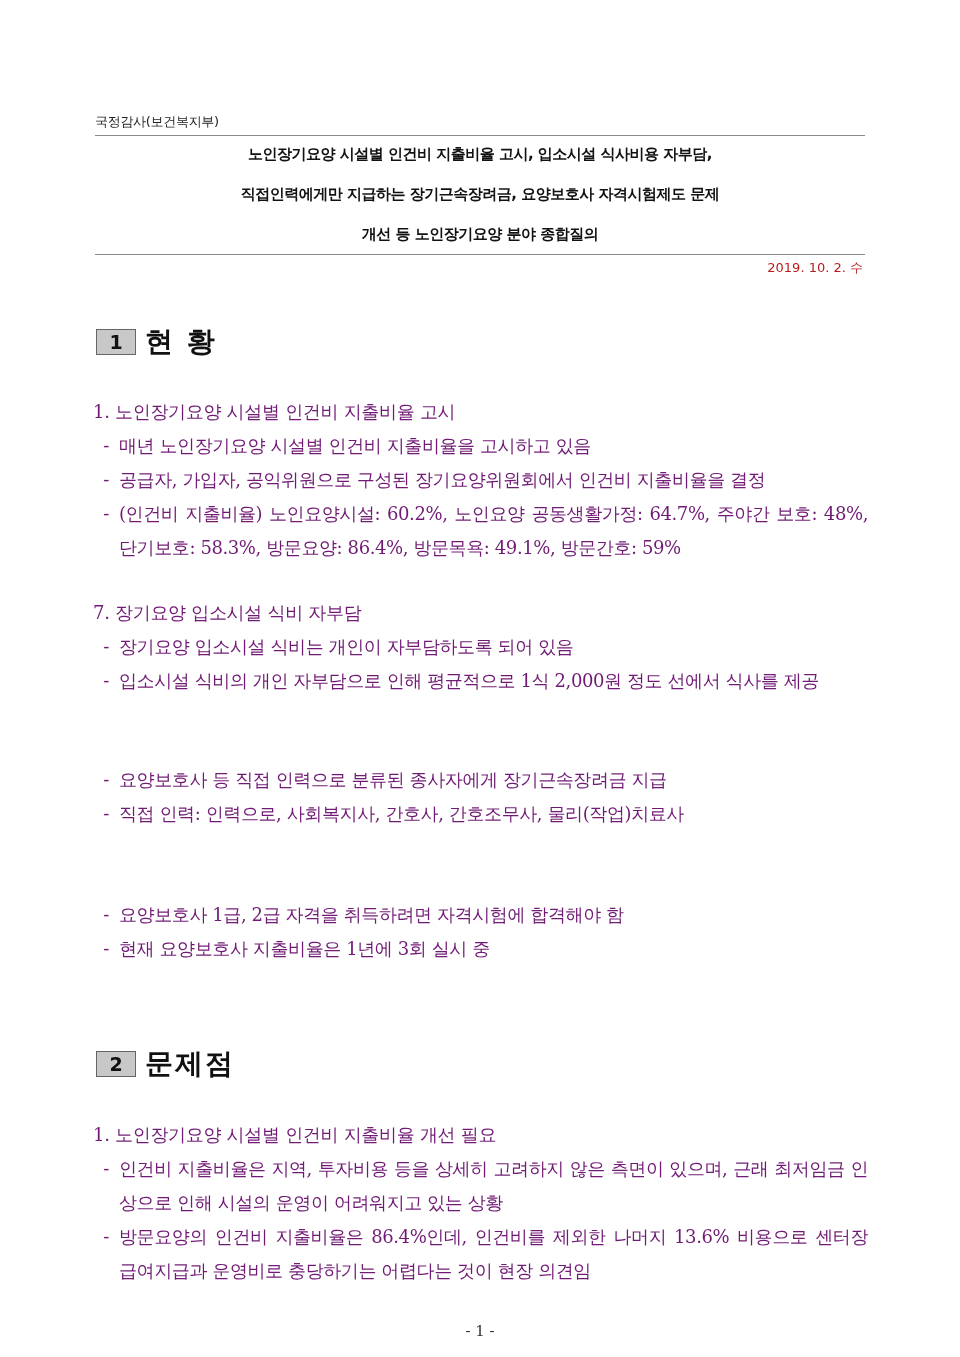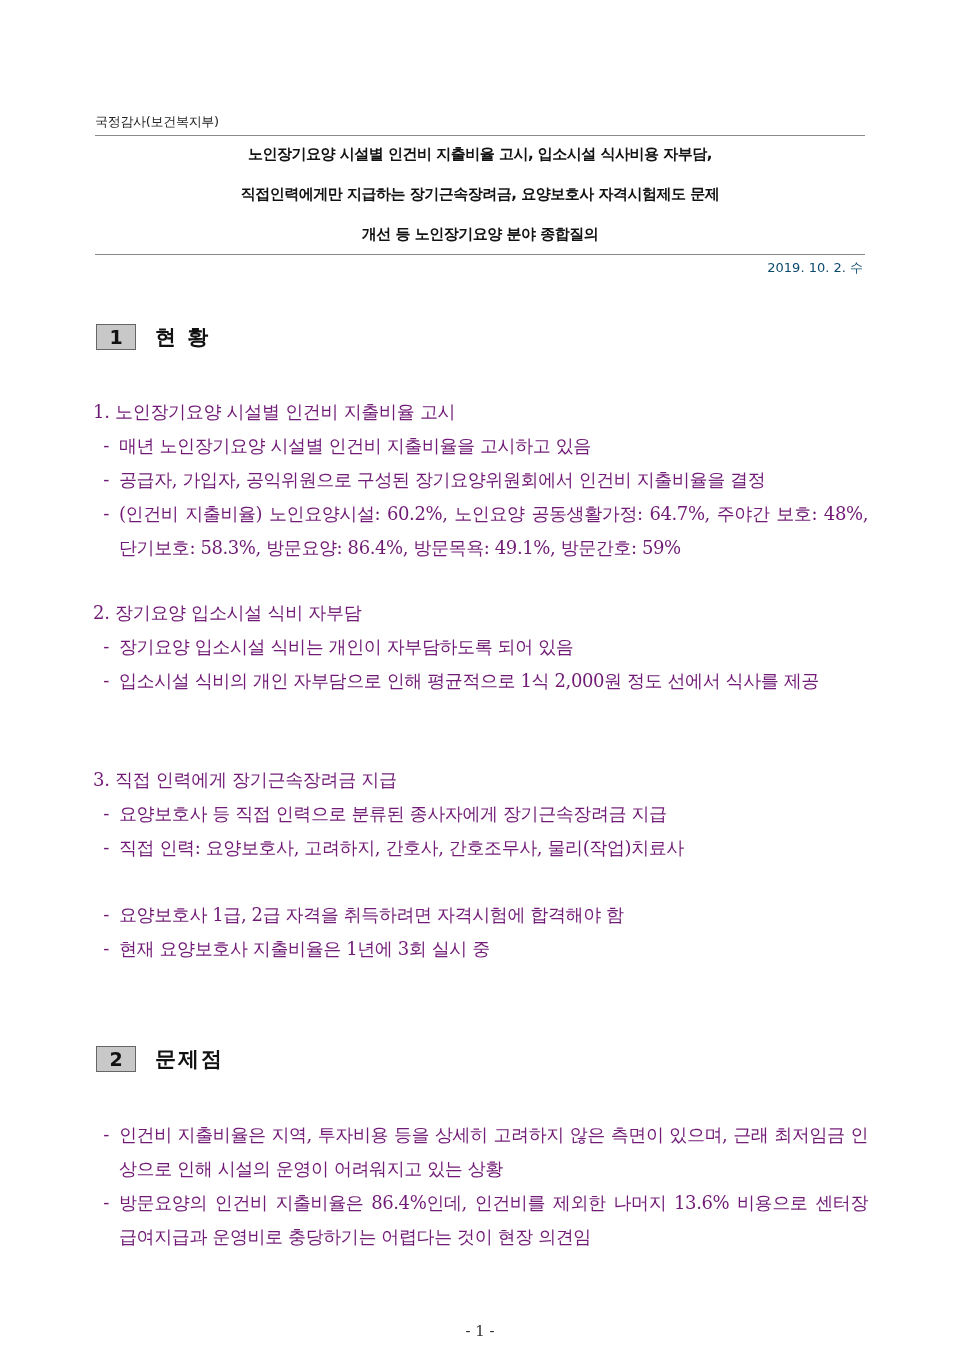--- a/index.html
+++ b/index.html
@@ -4,24 +4,24 @@
 <style>
   html, body { margin: 0; padding: 0; background: #ffffff; }
   body { width: 960px; height: 1357px; position: relative; overflow: hidden; color: #111; }
   .page { position: absolute; left: 0; top: 16px; width: 960px; height: 1357px; }
   .doc-label { position: absolute; left: 95px; top: 97px; font-family: "DejaVu Sans", sans-serif; font-size: 13px; color: #222; letter-spacing: -0.3px; }
   .rule { position: absolute; left: 95px; width: 770px; height: 1px; background: #8a8a8a; }
   .rule.top { top: 119px; }
   .rule.bottom { top: 238px; }
   .title { position: absolute; left: 95px; top: 118px; width: 770px; text-align: center; font-family: "DejaVu Sans", sans-serif; font-size: 15px; font-weight: bold; line-height: 40px; color: #111; letter-spacing: -0.5px; }
   .title-line { display: block; white-space: nowrap; }
-  .date { position: absolute; right: 97px; top: 243px; font-family: "DejaVu Sans", sans-serif; font-size: 13px; color: #0c4a6e; }
+  .date { position: absolute; right: 97px; top: 243px; font-family: "DejaVu Sans", sans-serif; font-size: 13px; color: #b91c1c; }
   .section-head { position: absolute; left: 96px; display: flex; align-items: center; }
   .section-num { width: 40px; height: 26px; background: #c8c8c8; border: 1px solid #666; display: flex; align-items: center; justify-content: center; font-family: "DejaVu Sans", sans-serif; font-weight: bold; font-size: 19px; color: #111; box-sizing: border-box; }
-  .section-title { margin-left: 19px; font-family: "DejaVu Sans", sans-serif; font-weight: bold; font-size: 21px; color: #111; letter-spacing: 2px; }
+  .section-title { margin-left: 9px; font-family: "DejaVu Sans", sans-serif; font-weight: bold; font-size: 28px; color: #111; letter-spacing: 2px; }
   .sec1 { top: 307px; }
   .sec2 { top: 1029px; }
   .block { position: absolute; left: 93px; width: 775px; font-family: "DejaVu Serif", serif; font-size: 18px; color: #701a75; line-height: 34px; }
   .item-title { white-space: nowrap; letter-spacing: -0.3px; }
   .bullet { display: flex; text-align: justify; letter-spacing: -0.4px; }
   .bullet .dash { width: 26px; flex: none; text-align: center; }
   .bullet .txt { flex: 1; }
   .b1 { top: 379px; }
   .b2 { top: 580px; }
   .b3 { top: 747px; }
@@ -61,60 +61,60 @@
         <span class="dash">-</span>
         <span class="txt">공급자, 가입자, 공익위원으로 구성된 장기요양위원회에서 인건비 지출비율을 결정</span>
       </div>
     <div class="bullet">
         <span class="dash">-</span>
         <span class="txt">(인건비 지출비율) 노인요양시설: 60.2%, 노인요양 공동생활가정: 64.7%, 주야간 보호: 48%, 단기보호: 58.3%, 방문요양: 86.4%, 방문목욕: 49.1%, 방문간호: 59%</span>
       </div>
   </div>
 
   <div class="block b2">
-    <div class="item-title">2. 장기요양 입소시설 식비 자부담</div>
+    <div class="item-title">7. 장기요양 입소시설 식비 자부담</div>
     <div class="bullet">
         <span class="dash">-</span>
         <span class="txt">장기요양 입소시설 식비는 개인이 자부담하도록 되어 있음</span>
       </div>
     <div class="bullet">
         <span class="dash">-</span>
         <span class="txt">입소시설 식비의 개인 자부담으로 인해 평균적으로 1식 2,000원 정도 선에서 식사를 제공</span>
       </div>
   </div>
 
   <div class="block b3">
-    <div class="item-title">3. 직접 인력에게 장기근속장려금 지급</div>
     <div class="bullet">
         <span class="dash">-</span>
         <span class="txt">요양보호사 등 직접 인력으로 분류된 종사자에게 장기근속장려금 지급</span>
       </div>
     <div class="bullet">
         <span class="dash">-</span>
-        <span class="txt">직접 인력: 요양보호사, 고려하지, 간호사, 간호조무사, 물리(작업)치료사</span>
+        <span class="txt">직접 인력: 인력으로, 사회복지사, 간호사, 간호조무사, 물리(작업)치료사</span>
       </div>
   </div>
 
   <div class="block b4">
     <div class="bullet">
         <span class="dash">-</span>
         <span class="txt">요양보호사 1급, 2급 자격을 취득하려면 자격시험에 합격해야 함</span>
       </div>
     <div class="bullet">
         <span class="dash">-</span>
         <span class="txt">현재 요양보호사 지출비율은 1년에 3회 실시 중</span>
       </div>
   </div>
 
   <div class="section-head sec2">
     <div class="section-num">2</div>
     <div class="section-title">문제점</div>
   </div>
 
   <div class="block b5">
+    <div class="item-title">1. 노인장기요양 시설별 인건비 지출비율 개선 필요</div>
     <div class="bullet">
         <span class="dash">-</span>
         <span class="txt">인건비 지출비율은 지역, 투자비용 등을 상세히 고려하지 않은 측면이 있으며, 근래 최저임금 인상으로 인해 시설의 운영이 어려워지고 있는 상황</span>
       </div>
     <div class="bullet">
         <span class="dash">-</span>
         <span class="txt">방문요양의 인건비 지출비율은 86.4%인데, 인건비를 제외한 나머지 13.6% 비용으로 센터장 급여지급과 운영비로 충당하기는 어렵다는 것이 현장 의견임</span>
       </div>
   </div>
 

